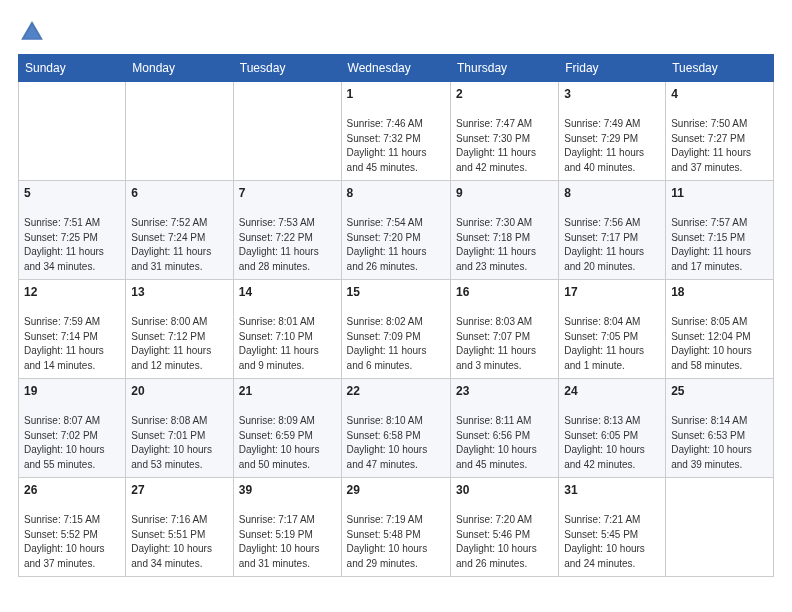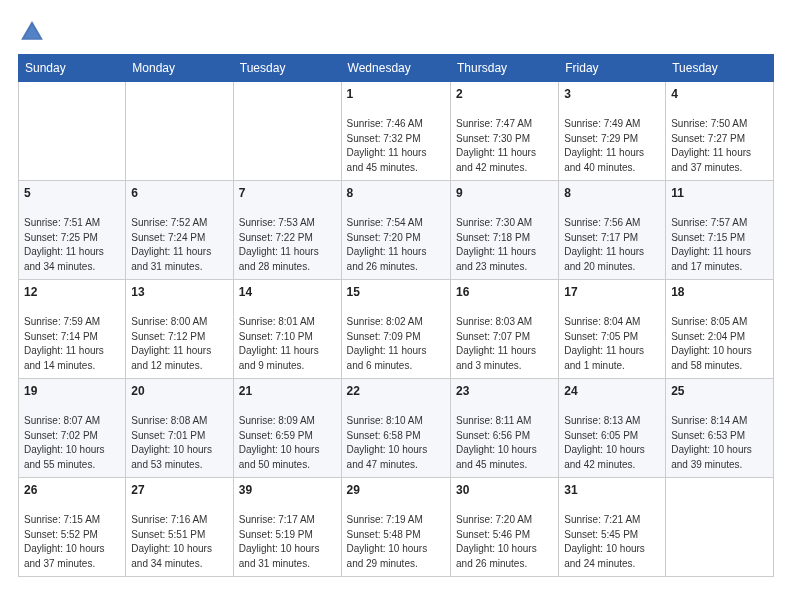--- a/index.html
+++ b/index.html
@@ -251,21 +251,21 @@
           <td>
             <div class="day-number">17</div>
             <div class="day-info">Sunrise: 8:04 AM
 Sunset: 7:05 PM
 Daylight: 11 hours
 and 1 minute.</div>
           </td>
           <td>
             <div class="day-number">18</div>
             <div class="day-info">Sunrise: 8:05 AM
-Sunset: 2:04 PM
+Sunset: 12:04 PM
 Daylight: 10 hours
 and 58 minutes.</div>
           </td>
         </tr>
         <tr>
           <td>
             <div class="day-number">19</div>
             <div class="day-info">Sunrise: 8:07 AM
 Sunset: 7:02 PM
 Daylight: 10 hours

